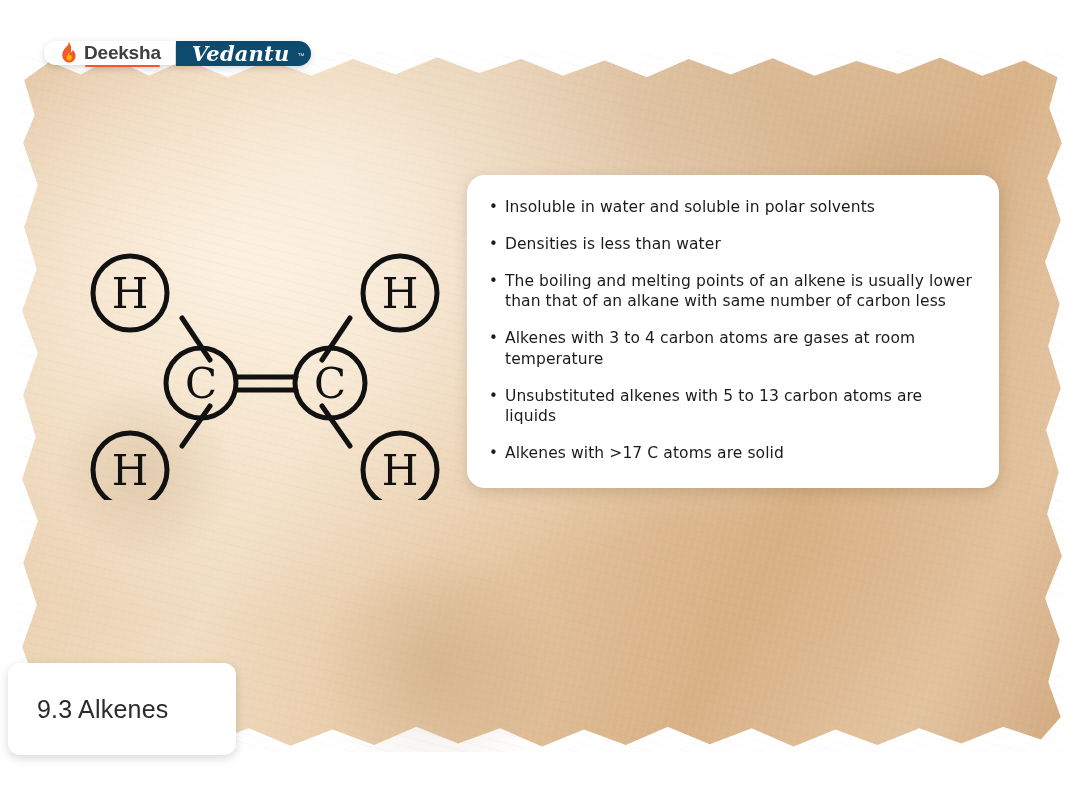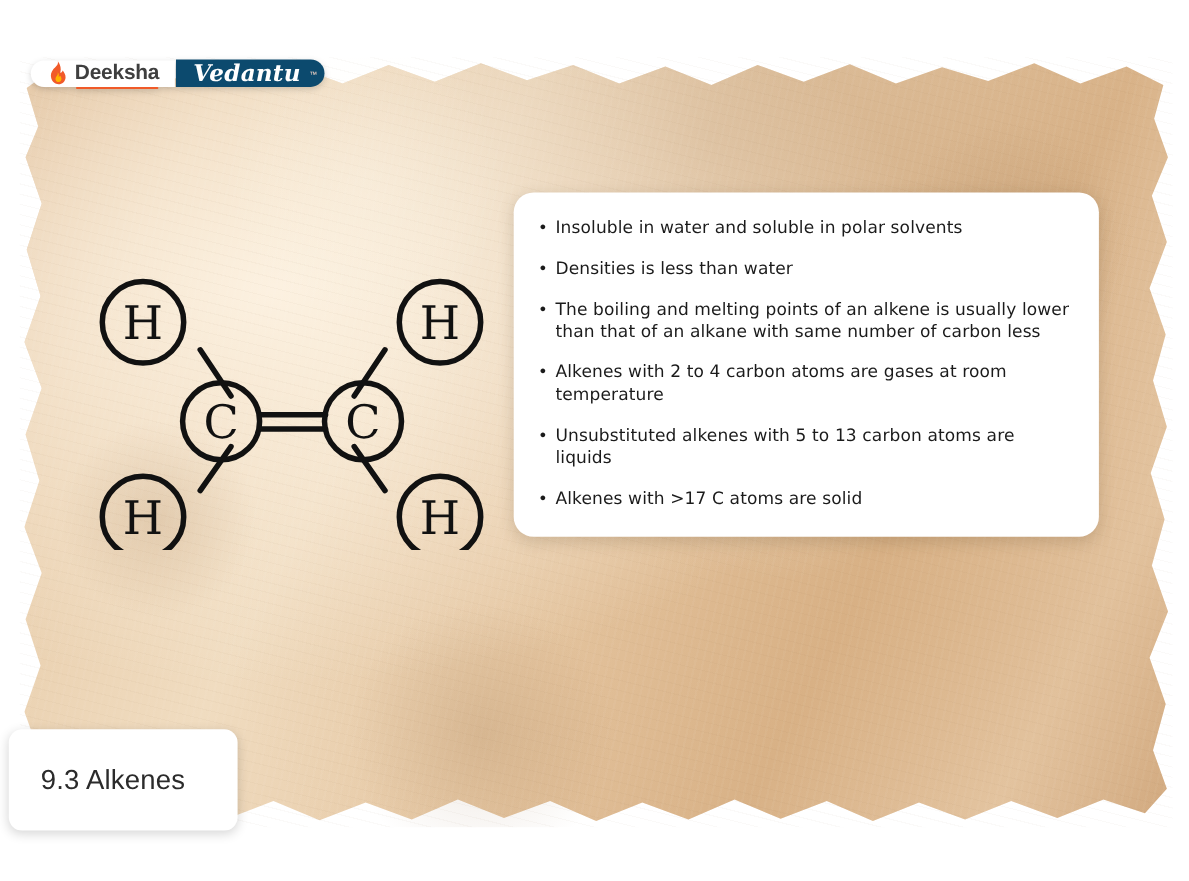--- a/index.html
+++ b/index.html
@@ -61,25 +61,25 @@
       radial-gradient(circle at 66% 48%, rgba(255,250,238,0.28) 0px, rgba(255,250,238,0) 140px),
       radial-gradient(circle at 30% 16%, rgba(255,250,238,0.25) 0px, rgba(255,250,238,0) 130px),
       repeating-linear-gradient(103deg, rgba(255,255,255,0.035) 0px, rgba(255,255,255,0.035) 2px, rgba(0,0,0,0) 2px, rgba(0,0,0,0) 7px),
       repeating-linear-gradient(14deg, rgba(120,85,50,0.030) 0px, rgba(120,85,50,0.030) 1px, rgba(0,0,0,0) 1px, rgba(0,0,0,0) 9px);
     clip-path: inherit;
   }
 
   
   #logo {
     position: absolute;
-    left: 28px;
+    left: 44px;
     top: 27px;
     height: 52px;
     display: flex;
-    align-items: flex-end;
+    align-items: center;
     z-index: 30;
     filter: drop-shadow(0 2px 3px rgba(0,0,0,0.16));
   }
   .logo-left {
     background: #ffffff;
     border-radius: 26px 0 0 26px;
     display: flex;
     align-items: center;
     padding: 0 14px 0 16px;
     gap: 7px;
@@ -163,21 +163,21 @@
     font-size: 15px;
     line-height: 1.34;
   }
   .note-text { flex: 1 1 auto; }
 
   
   #title-chip {
     position: absolute;
     left: 8px;
     top: 663px;
-    width: 208px;
+    width: 228px;
     height: 92px;
     background: #ffffff;
     border-radius: 12px;
     box-shadow: 0 3px 10px rgba(0,0,0,0.16);
     display: flex;
     align-items: center;
     padding-left: 29px;
     box-sizing: border-box;
     z-index: 25;
   }
@@ -252,21 +252,21 @@
   <div class="note-item">
     <span class="note-bullet">•</span>
     <span class="note-text">Densities is less than water</span>
   </div>
   <div class="note-item">
     <span class="note-bullet">•</span>
     <span class="note-text">The boiling and melting points of an alkene is usually lower than that of an alkane with same number of carbon less</span>
   </div>
   <div class="note-item">
     <span class="note-bullet">•</span>
-    <span class="note-text">Alkenes with 2 to 4 carbon atoms are gases at room temperature</span>
+    <span class="note-text">Alkenes with 3 to 4 carbon atoms are gases at room temperature</span>
   </div>
   <div class="note-item">
     <span class="note-bullet">•</span>
     <span class="note-text">Unsubstituted alkenes with 5 to 13 carbon atoms are liquids</span>
   </div>
   <div class="note-item">
     <span class="note-bullet">•</span>
     <span class="note-text">Alkenes with &gt;17 C atoms are solid</span>
   </div>
 </div>

